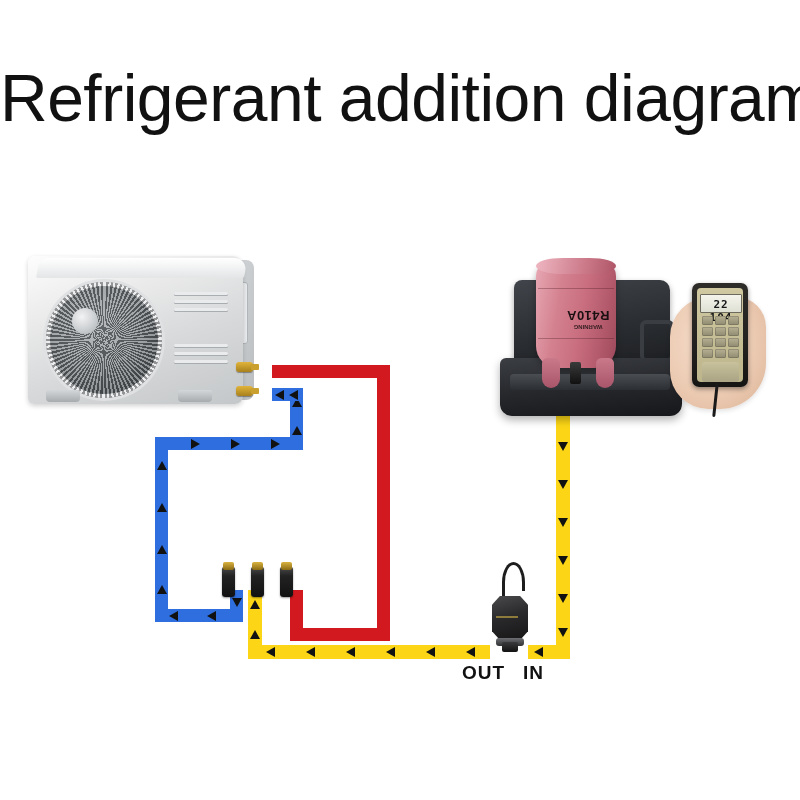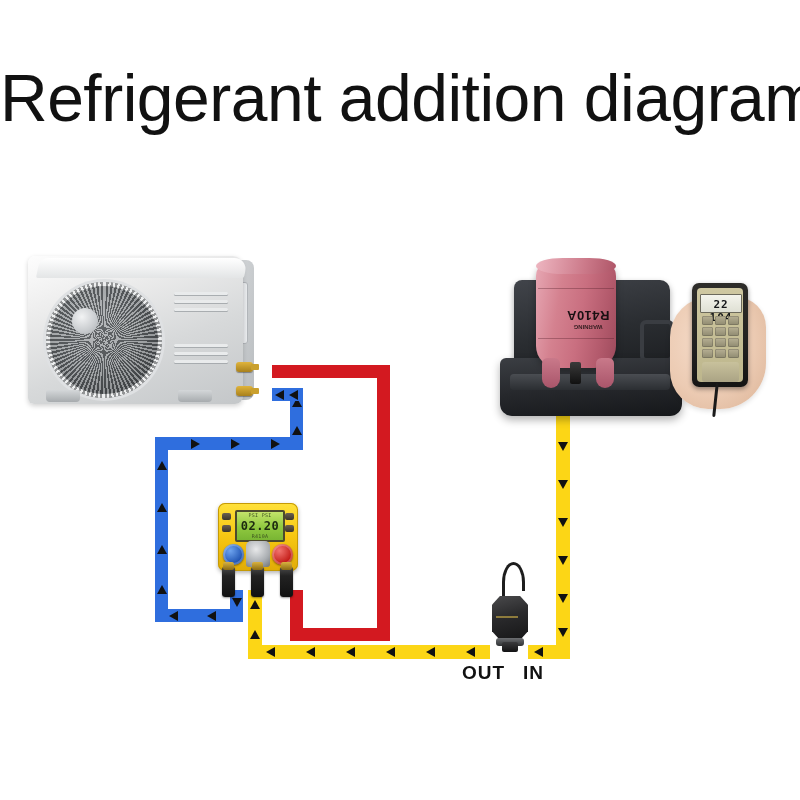--- a/index.html
+++ b/index.html
@@ -413,34 +413,20 @@
       <div class="ac-louver" style="left:146px; top:96px; width:54px;"></div>
       <div class="ac-louver" style="left:146px; top:104px; width:54px;"></div>
       <div class="ac-foot" style="left:18px;"></div>
       <div class="ac-foot" style="left:150px;"></div>
     </div>
     <div class="valve" style="left:214px; top:114px;"></div>
     <div class="valve" style="left:214px; top:138px;"></div>
   </div>
 
   <div id="manifold" class="abs">
-    <div id="mf-body">
-      <div id="mf-lcd">
-        <div id="mf-lcd-top">PSI  PSI</div>
-        <div id="mf-lcd-main">02.20</div>
-        <div id="mf-lcd-bot">R410A</div>
-      </div>
-      <div class="mf-btn" style="left:4px; top:10px;"></div>
-      <div class="mf-btn" style="left:4px; top:22px;"></div>
-      <div class="mf-btn" style="left:67px; top:10px;"></div>
-      <div class="mf-btn" style="left:67px; top:22px;"></div>
-      <div class="mf-knob blue"></div>
-      <div id="mf-center"></div>
-      <div class="mf-knob red"></div>
-    </div>
     <div class="mf-port p1"></div>
     <div class="mf-port p2"></div>
     <div class="mf-port p3"></div>
   </div>
 
   <div id="tank-group" class="abs">
     <div id="case-back">
       <div id="case-latch"></div>
     </div>
     <div id="case-base"></div>

